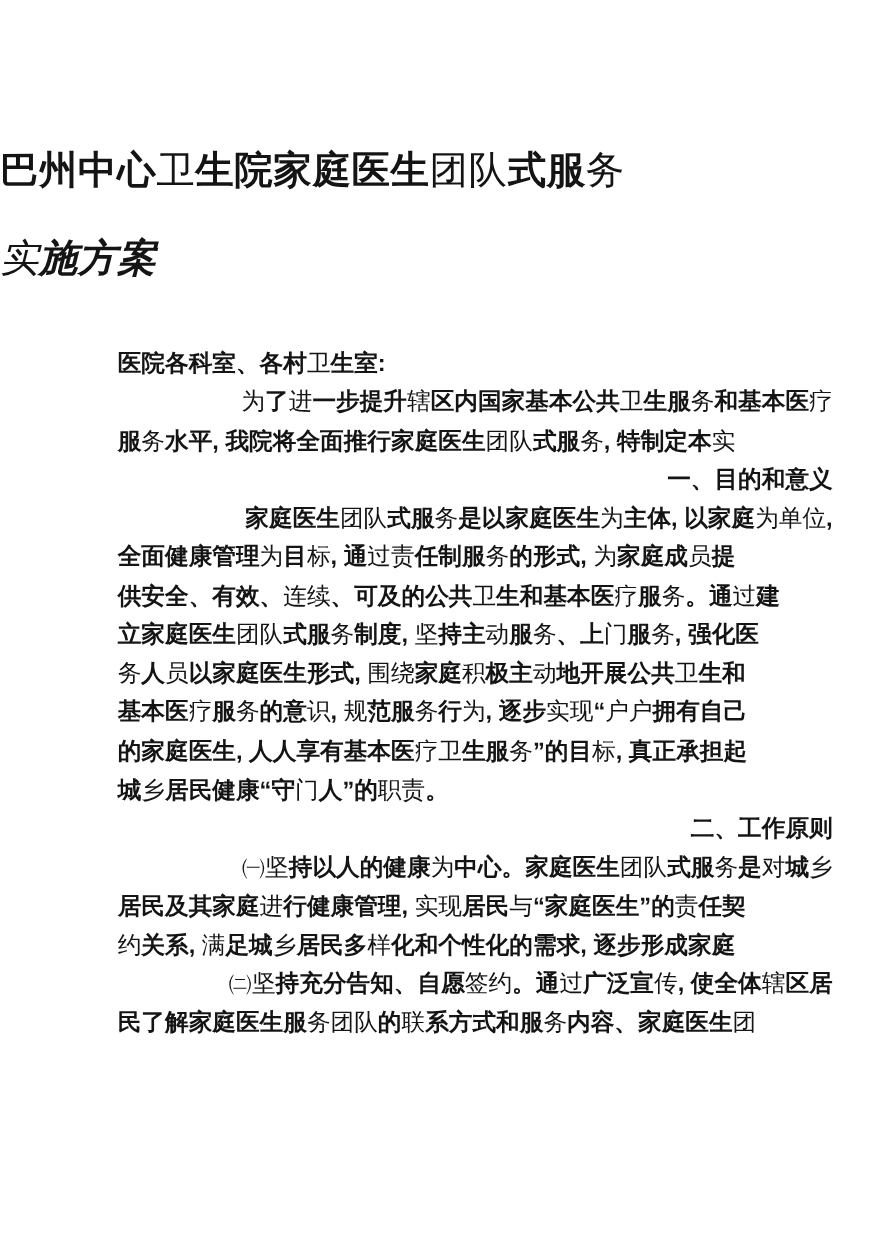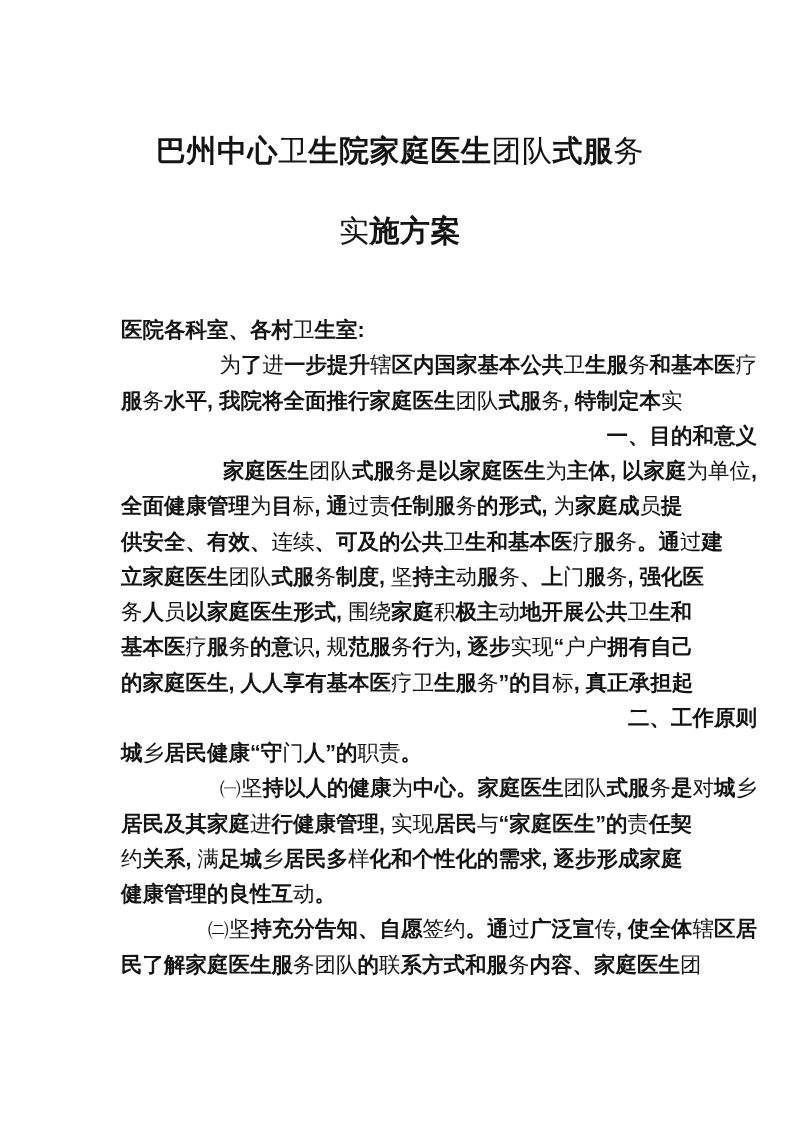--- a/index.html
+++ b/index.html
@@ -7,37 +7,36 @@
     position:relative;
     width:800px;height:1132px;
     margin:0 auto;
     background:#ffffff;
     color:#141414;
     font-family:"Liberation Sans", sans-serif;
     overflow:hidden;
   }
   .doc-title{
     position:absolute;left:0;width:100%;
-    text-align:center;
-    font-size:30px;font-weight:700;
+    text-align:left;
+    font-size:35px;font-weight:700;
     letter-spacing:0.5px;
     white-space:nowrap;
   }
   #title1{top:131px;}
-  #title2{top:211px;}
+  #title2{top:211px;font-style:italic;}
   .doc-body{
     position:absolute;
     left:107px;top:313px;width:650px;
   }
   .line{
     height:35.25px;line-height:35.25px;
     font-size:21.5px;font-weight:700;
     white-space:nowrap;
     letter-spacing:0px;
-    margin-left:14px;
   }
   .line.indent{padding-left:44px;text-align:right;}
   
   .lt{font-weight:400;font-family:"Liberation Serif", serif;}
 </style>
 </head>
 <body>
 
 <div class="page">
   <div class="doc-title" id="title1"><span>巴</span><span>州</span><span>中</span><span>心</span><span class="lt">卫</span><span>生</span><span>院</span><span>家</span><span>庭</span><span>医</span><span>生</span><span class="lt">团</span><span class="lt">队</span><span>式</span><span>服</span><span class="lt">务</span></div>
@@ -47,22 +46,21 @@
       <div class="line indent"><span class="lt">为</span><span>了</span><span class="lt">进</span><span>一</span><span>步</span><span>提</span><span>升</span><span class="lt">辖</span><span>区</span><span>内</span><span>国</span><span>家</span><span>基</span><span>本</span><span>公</span><span>共</span><span class="lt">卫</span><span>生</span><span>服</span><span class="lt">务</span><span>和</span><span>基</span><span>本</span><span>医</span><span class="lt">疗</span></div>
       <div class="line"><span>服</span><span class="lt">务</span><span>水</span><span>平</span><span>,</span><span> </span><span>我</span><span>院</span><span>将</span><span>全</span><span>面</span><span>推</span><span>行</span><span>家</span><span>庭</span><span>医</span><span>生</span><span class="lt">团</span><span class="lt">队</span><span>式</span><span>服</span><span class="lt">务</span><span>,</span><span> </span><span>特</span><span>制</span><span>定</span><span>本</span><span class="lt">实</span></div>
       <div class="line indent"><span>一</span><span>、</span><span>目</span><span>的</span><span>和</span><span>意</span><span>义</span></div>
       <div class="line indent"><span>家</span><span>庭</span><span>医</span><span>生</span><span class="lt">团</span><span class="lt">队</span><span>式</span><span>服</span><span class="lt">务</span><span>是</span><span>以</span><span>家</span><span>庭</span><span>医</span><span>生</span><span class="lt">为</span><span>主</span><span>体</span><span>,</span><span> </span><span>以</span><span>家</span><span>庭</span><span class="lt">为</span><span class="lt">单</span><span class="lt">位</span><span>,</span></div>
       <div class="line"><span>全</span><span>面</span><span>健</span><span>康</span><span>管</span><span>理</span><span class="lt">为</span><span>目</span><span class="lt">标</span><span>,</span><span> </span><span>通</span><span class="lt">过</span><span class="lt">责</span><span>任</span><span>制</span><span>服</span><span class="lt">务</span><span>的</span><span>形</span><span>式</span><span>,</span><span> </span><span class="lt">为</span><span>家</span><span>庭</span><span>成</span><span class="lt">员</span><span>提</span></div>
       <div class="line"><span>供</span><span>安</span><span>全</span><span>、</span><span>有</span><span>效</span><span>、</span><span class="lt">连</span><span class="lt">续</span><span>、</span><span>可</span><span>及</span><span>的</span><span>公</span><span>共</span><span class="lt">卫</span><span>生</span><span>和</span><span>基</span><span>本</span><span>医</span><span class="lt">疗</span><span>服</span><span class="lt">务</span><span>。</span><span>通</span><span class="lt">过</span><span>建</span></div>
       <div class="line"><span>立</span><span>家</span><span>庭</span><span>医</span><span>生</span><span class="lt">团</span><span class="lt">队</span><span>式</span><span>服</span><span class="lt">务</span><span>制</span><span>度</span><span>,</span><span> </span><span class="lt">坚</span><span>持</span><span>主</span><span class="lt">动</span><span>服</span><span class="lt">务</span><span>、</span><span>上</span><span class="lt">门</span><span>服</span><span class="lt">务</span><span>,</span><span> </span><span>强</span><span>化</span><span>医</span></div>
       <div class="line"><span class="lt">务</span><span>人</span><span class="lt">员</span><span>以</span><span>家</span><span>庭</span><span>医</span><span>生</span><span>形</span><span>式</span><span>,</span><span> </span><span class="lt">围</span><span class="lt">绕</span><span>家</span><span>庭</span><span class="lt">积</span><span>极</span><span>主</span><span class="lt">动</span><span>地</span><span>开</span><span>展</span><span>公</span><span>共</span><span class="lt">卫</span><span>生</span><span>和</span></div>
       <div class="line"><span>基</span><span>本</span><span>医</span><span class="lt">疗</span><span>服</span><span class="lt">务</span><span>的</span><span>意</span><span class="lt">识</span><span>,</span><span> </span><span class="lt">规</span><span>范</span><span>服</span><span class="lt">务</span><span>行</span><span class="lt">为</span><span>,</span><span> </span><span>逐</span><span>步</span><span class="lt">实</span><span class="lt">现</span><span>“</span><span class="lt">户</span><span class="lt">户</span><span>拥</span><span>有</span><span>自</span><span>己</span></div>
       <div class="line"><span>的</span><span>家</span><span>庭</span><span>医</span><span>生</span><span>,</span><span> </span><span>人</span><span>人</span><span>享</span><span>有</span><span>基</span><span>本</span><span>医</span><span class="lt">疗</span><span class="lt">卫</span><span>生</span><span>服</span><span class="lt">务</span><span>”</span><span>的</span><span>目</span><span class="lt">标</span><span>,</span><span> </span><span>真</span><span>正</span><span>承</span><span>担</span><span>起</span></div>
+      <div class="line"><span>城</span><span class="lt">乡</span><span>居</span><span>民</span><span>健</span><span>康</span><span>“</span><span>守</span><span class="lt">门</span><span>人</span><span>”</span><span>的</span><span class="lt">职</span><span class="lt">责</span><span>。</span></div>
       <div class="line indent"><span>二</span><span>、</span><span>工</span><span>作</span><span>原</span><span>则</span></div>
-      <div class="line"><span>城</span><span class="lt">乡</span><span>居</span><span>民</span><span>健</span><span>康</span><span>“</span><span>守</span><span class="lt">门</span><span>人</span><span>”</span><span>的</span><span class="lt">职</span><span class="lt">责</span><span>。</span></div>
       <div class="line indent"><span class="lt">㈠</span><span class="lt">坚</span><span>持</span><span>以</span><span>人</span><span>的</span><span>健</span><span>康</span><span class="lt">为</span><span>中</span><span>心</span><span>。</span><span>家</span><span>庭</span><span>医</span><span>生</span><span class="lt">团</span><span class="lt">队</span><span>式</span><span>服</span><span class="lt">务</span><span>是</span><span class="lt">对</span><span>城</span><span class="lt">乡</span></div>
       <div class="line"><span>居</span><span>民</span><span>及</span><span>其</span><span>家</span><span>庭</span><span class="lt">进</span><span>行</span><span>健</span><span>康</span><span>管</span><span>理</span><span>,</span><span> </span><span class="lt">实</span><span class="lt">现</span><span>居</span><span>民</span><span class="lt">与</span><span>“</span><span>家</span><span>庭</span><span>医</span><span>生</span><span>”</span><span>的</span><span class="lt">责</span><span>任</span><span>契</span></div>
       <div class="line"><span class="lt">约</span><span>关</span><span>系</span><span>,</span><span> </span><span class="lt">满</span><span>足</span><span>城</span><span class="lt">乡</span><span>居</span><span>民</span><span>多</span><span class="lt">样</span><span>化</span><span>和</span><span>个</span><span>性</span><span>化</span><span>的</span><span>需</span><span>求</span><span>,</span><span> </span><span>逐</span><span>步</span><span>形</span><span>成</span><span>家</span><span>庭</span></div>
-      <div class="line"><span>健</span><span>康</span><span>管</span><span>理</span><span>的</span><span>良</span><span>性</span><span>互</span><span class="lt">动</span><span>。</span></div>
       <div class="line indent"><span class="lt">㈡</span><span class="lt">坚</span><span>持</span><span>充</span><span>分</span><span>告</span><span>知</span><span>、</span><span>自</span><span>愿</span><span class="lt">签</span><span class="lt">约</span><span>。</span><span>通</span><span class="lt">过</span><span>广</span><span>泛</span><span>宣</span><span class="lt">传</span><span>,</span><span> </span><span>使</span><span>全</span><span>体</span><span class="lt">辖</span><span>区</span><span>居</span></div>
       <div class="line"><span>民</span><span>了</span><span>解</span><span>家</span><span>庭</span><span>医</span><span>生</span><span>服</span><span class="lt">务</span><span class="lt">团</span><span class="lt">队</span><span>的</span><span class="lt">联</span><span>系</span><span>方</span><span>式</span><span>和</span><span>服</span><span class="lt">务</span><span>内</span><span>容</span><span>、</span><span>家</span><span>庭</span><span>医</span><span>生</span><span class="lt">团</span></div>
     </div>
 </div>
 
 </body></html>

